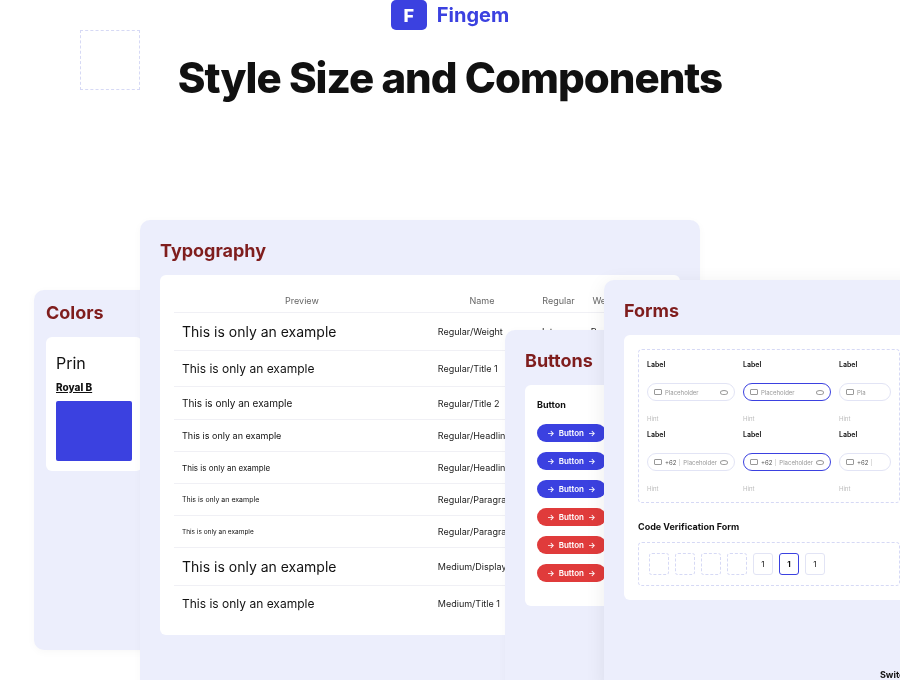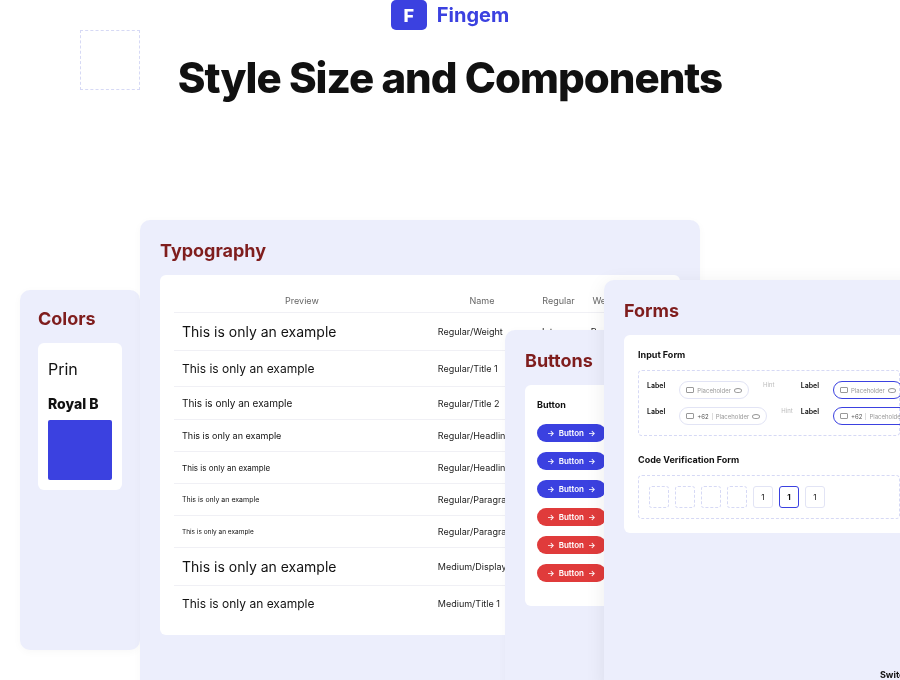--- a/index.html
+++ b/index.html
@@ -12,24 +12,24 @@
 .brand { color: #3b41e0; font-weight: 700; font-size: 20px; }
 .title { font-size: 42px; font-weight: 800; color: #111; margin-top: 22px; letter-spacing: -1px; }
 
 .deco-box { position: absolute; border: 1px dashed #d6d9f5; }
 
 .panel { position: absolute; background: #eceefc; border-radius: 10px; padding: 20px; box-shadow: 0 2px 8px rgba(0,0,0,0.03); }
 .panel-title { color: #7f1d1d; font-weight: 700; font-size: 18px; margin-bottom: 14px; }
 .panel-inner { background: #fff; border-radius: 6px; padding: 14px; font-size: 10px; }
 
 
-.colors-panel { left: 20px; top: 290px; width: 120px; height: 360px; padding: 18px; }
+.colors-panel { left: 34px; top: 290px; width: 120px; height: 360px; padding: 12px; }
 .colors-panel .panel-inner { padding: 10px; }
 .colors-sub1 { font-weight: 400; font-size: 16px; color: #111; margin-top: 6px; }
-.colors-sub2 { font-weight: 800; font-size: 14px; color: #111; margin-top: 16px; }
+.colors-sub2 { font-weight: 800; font-size: 10px; color: #111; margin-top: 8px; text-decoration: underline; }
 .swatch { width: 100%; height: 60px; background: #3b41e0; margin-top: 8px; border-radius: 2px; }
 
 
 .typo-panel { left: 140px; top: 220px; width: 560px; height: 470px; }
 .typo-table { width: 100%; border-collapse: collapse; }
 .typo-table th { text-align: center; font-weight: 400; font-size: 9px; color: #666; padding: 6px 8px; }
 .typo-table td { font-size: 9px; color: #222; padding: 10px 8px; border-top: 1px solid #f0f0f5; }
 .typo-table td.preview { color: #111; width: 52%; }
 
 
@@ -45,21 +45,21 @@
 .btn-circle.red { background: #e03b3b; }
 .btn-outline { border: 1px dashed #c7caf0; background: transparent; color: #3b41e0; }
 .btn-outline.red { color: #e03b3b; border-color: #f0c7c7; }
 .arrow { font-size: 8px; }
 
 
 .forms-panel { left: 604px; top: 280px; width: 330px; height: 410px; z-index: 3; box-shadow: 0 4px 20px rgba(0,0,0,0.08); }
 .forms-panel .panel-inner { padding: 14px; }
 .form-section-label { font-size: 9px; font-weight: 700; color: #111; margin-bottom: 10px; }
 .form-grid { display: grid; grid-template-columns: repeat(3, 1fr); gap: 8px; border: 1px dashed #d6d9f5; padding: 10px 8px; border-radius: 4px; margin-bottom: 18px; }
-.form-field { display: flex; flex-direction: row; gap: 14px; }
+.form-field { display: flex; flex-direction: column; gap: 14px; }
 .form-label { font-size: 7px; font-weight: 600; color: #111; }
 .form-input { border: 1px solid #e2e4f5; border-radius: 10px; padding: 4px 6px; display: flex; align-items: center; gap: 3px; font-size: 6px; color: #999; height: 18px; overflow: hidden; white-space: nowrap; }
 .form-input.active { border: 1px solid #3b41e0; }
 .form-hint { font-size: 6px; color: #bbb; }
 .icon-mail { width: 8px; height: 6px; border: 1px solid #999; border-radius: 1px; position: relative; flex-shrink: 0; }
 .icon-eye { width: 8px; height: 5px; border: 1px solid #999; border-radius: 50%; margin-left: auto; flex-shrink: 0; }
 .prefix { font-size: 6px; color: #555; border-right: 1px solid #ddd; padding-right: 3px; }
 
 .code-row { display: flex; gap: 6px; border: 1px dashed #d6d9f5; padding: 10px; border-radius: 4px; }
 .code-box { width: 20px; height: 22px; border: 1px solid #e2e4f5; border-radius: 3px; display: flex; align-items: center; justify-content: center; font-size: 8px; color: #111; }
@@ -270,21 +270,20 @@
             <span>→</span>
           </span>
         </div>
       </div>
   </div>
 </div>
 
 <div class="panel forms-panel">
   <div class="panel-title">Forms</div>
   <div class="panel-inner">
-    <div class="form-section-label">Input Form</div>
     <div class="form-grid">
 
       <div class="form-field">
         <span class="form-label">Label</span>
         <div class="form-input">
             <span class="icon-mail"></span>
             <span>Placeholder</span>
             <span class="icon-eye"></span>
           </div>
         <span class="form-hint">Hint</span>

